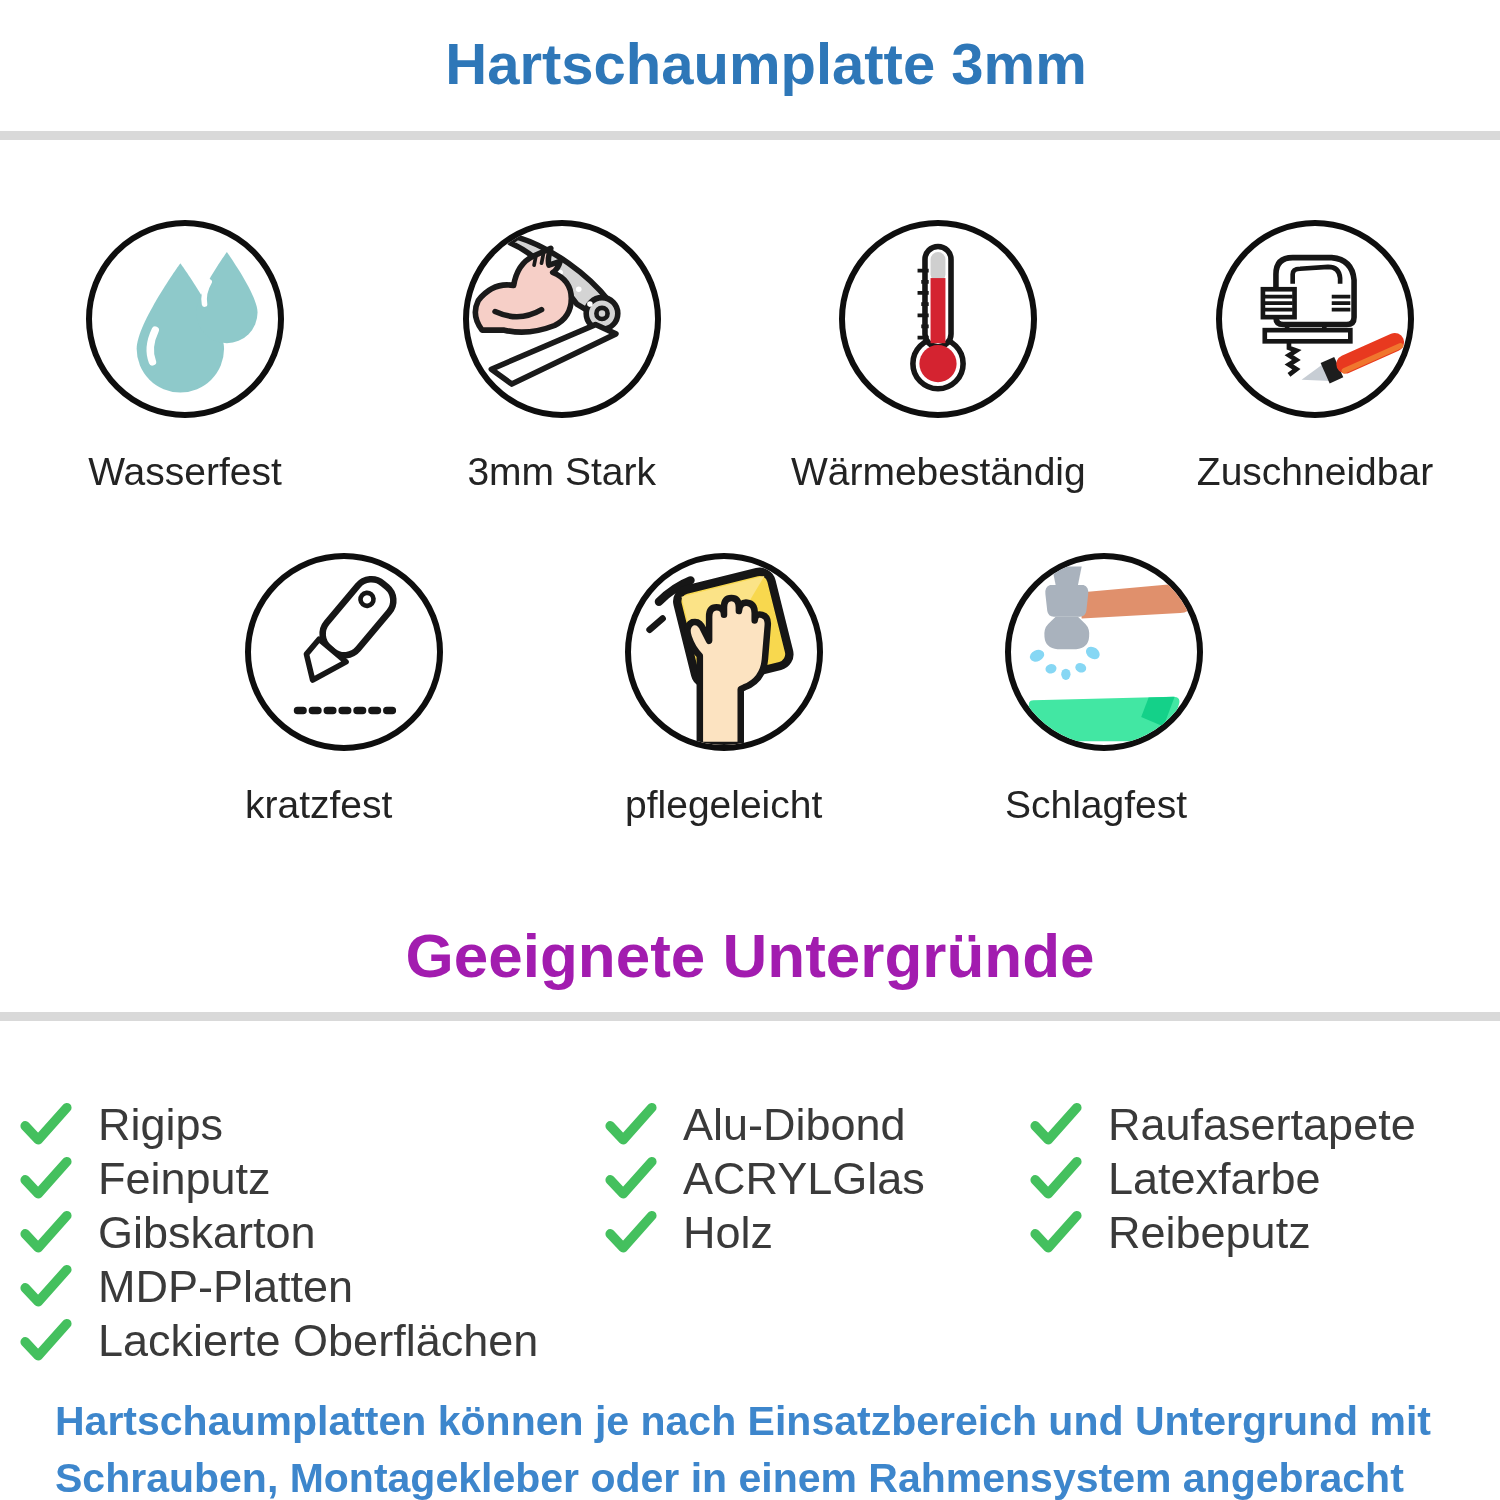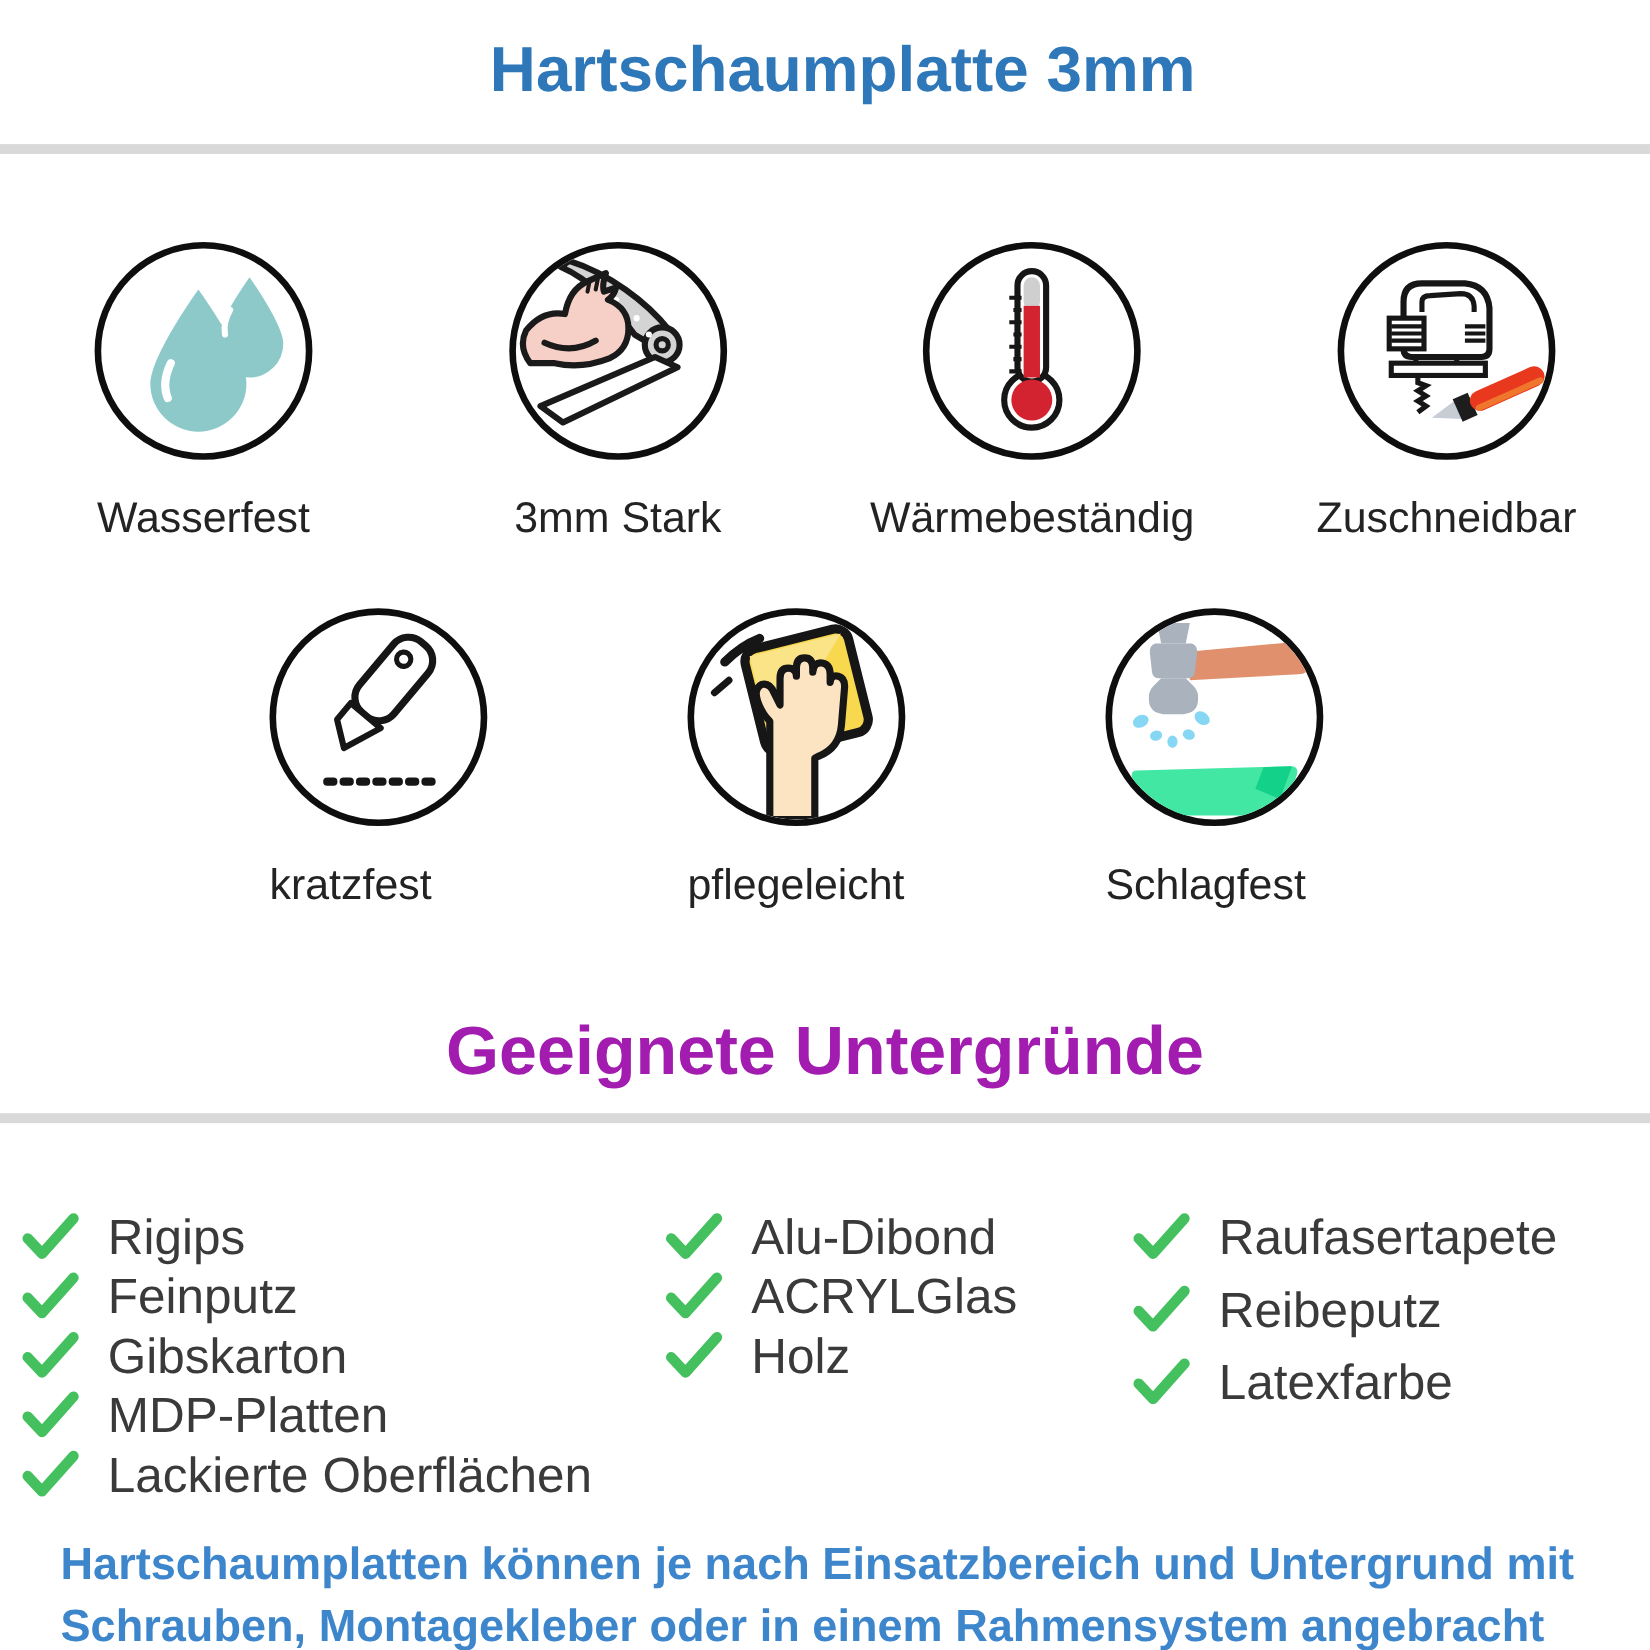--- a/index.html
+++ b/index.html
@@ -28,21 +28,21 @@
 
   .section-title{
     position:absolute;top:920px;left:0;width:100%;text-align:center;
     font-size:62px;font-weight:600;color:#a21caf;
   }
 
   .substrates{position:absolute;top:1066px;left:20px;display:flex;margin-top:32px;}
   .col{display:flex;flex-direction:column;}
   .col1{width:585px;}
   .col2{width:425px;}
-  .col3{width:440px;gap:12px;}
+  .col3{width:440px;}
   .item{display:flex;align-items:center;height:54px;gap:26px;}
   .check{width:52px;height:46px;flex:0 0 auto;}
   .check svg{display:block;width:52px;height:46px;}
   .item-label{font-size:45px;color:#3a3a3a;white-space:nowrap;}
 
   .footer{
     position:absolute;top:1393px;left:55px;width:1400px;
     font-size:41px;font-weight:600;color:#3d86cc;line-height:57px;
   }
 </style>
@@ -254,29 +254,29 @@
           </svg>
         </span>
       <span class="item-label">Raufasertapete</span>
     </div>
     <div class="item">
       <span class="check">
           <svg viewBox="0 0 60 52">
             <path d="M6 27 L21 43 L54 6" stroke="#44c05e" stroke-width="11" fill="none" stroke-linecap="round" stroke-linejoin="round"></path>
           </svg>
         </span>
+      <span class="item-label">Latexfarbe</span>
+    </div>
+    <div class="item">
+      <span class="check">
+          <svg viewBox="0 0 60 52">
+            <path d="M6 27 L21 43 L54 6" stroke="#44c05e" stroke-width="11" fill="none" stroke-linecap="round" stroke-linejoin="round"></path>
+          </svg>
+        </span>
       <span class="item-label">Reibeputz</span>
-    </div>
-    <div class="item">
-      <span class="check">
-          <svg viewBox="0 0 60 52">
-            <path d="M6 27 L21 43 L54 6" stroke="#44c05e" stroke-width="11" fill="none" stroke-linecap="round" stroke-linejoin="round"></path>
-          </svg>
-        </span>
-      <span class="item-label">Latexfarbe</span>
     </div>
   </div>
 </div>
 
 <div class="footer">
   <div>Hartschaumplatten können je nach Einsatzbereich und Untergrund mit</div>
   <div>Schrauben, Montagekleber oder in einem Rahmensystem angebracht werden.</div>
 </div>
 
 </body></html>

